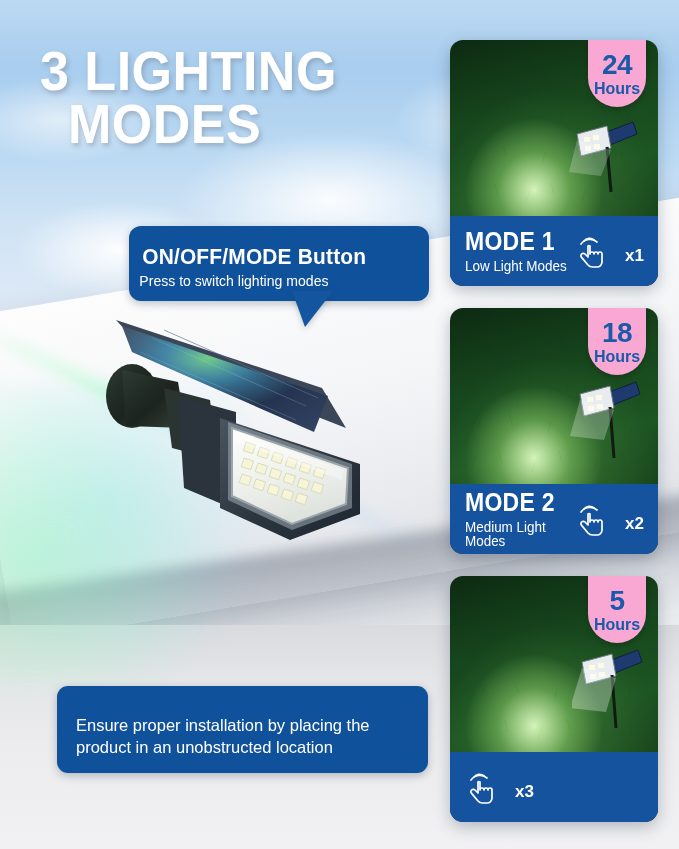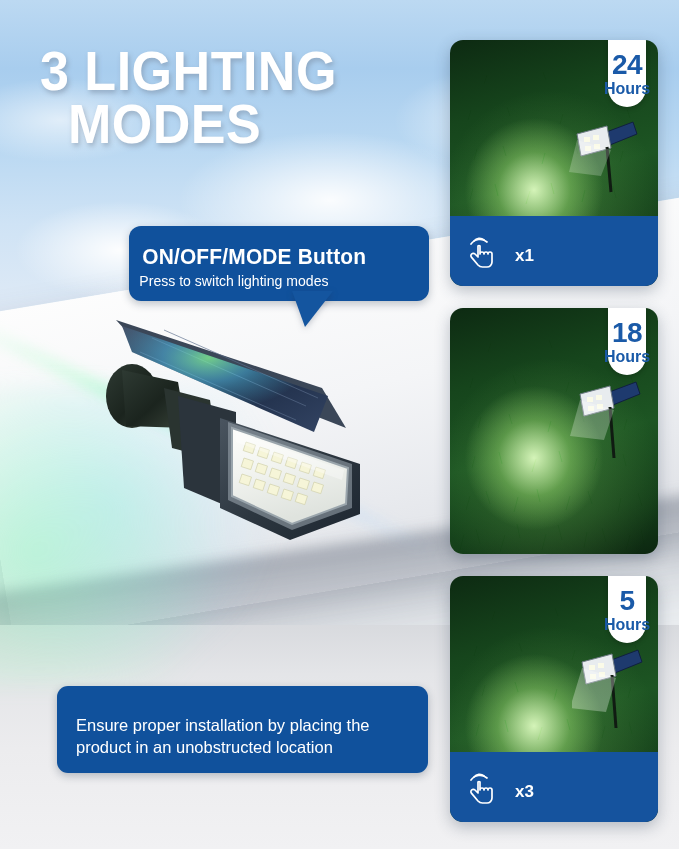--- a/index.html
+++ b/index.html
@@ -108,22 +108,22 @@
     display:flex;align-items:center;justify-content:space-between;
     padding:0 14px 0 15px;box-sizing:border-box;
   }
   .mf-texts{display:flex;flex-direction:column;justify-content:center;}
   .mf-title{font-size:25px;font-weight:bold;letter-spacing:.3px;line-height:1;transform:scaleX(.92);transform-origin:left center;}
   .mf-sub{font-size:14px;margin-top:5px;line-height:1;transform:scaleX(.96);transform-origin:left center;}
   .mf-tap{display:flex;align-items:flex-end;gap:18px;}
   .mf-count{font-size:17px;font-weight:bold;padding-bottom:3px;}
 
   .badge{
-    position:absolute;right:12px;top:0;width:38px;height:67px;
-    background:#ffffff;border-radius:0 0 29px 29px;
+    position:absolute;right:12px;top:0;width:58px;height:67px;
+    background:#f9a8d4;border-radius:0 0 29px 29px;
     display:flex;flex-direction:column;align-items:center;justify-content:center;
     box-shadow:0 2px 5px rgba(0,0,0,.22);
   }
   .badge-num{font-size:28px;font-weight:bold;color:#1a5aa8;line-height:1;letter-spacing:-.5px;}
   .badge-unit{font-size:16px;font-weight:bold;color:#1a5aa8;margin-top:2px;line-height:1;}
 
   .mini-lamp{position:absolute;}
   .mini-1{left:117px;top:70px;}
   .mini-2{left:120px;top:62px;}
   .mini-3{left:122px;top:62px;}
@@ -325,20 +325,24 @@
           </g>
         <path d="M40 37 L44 82" stroke="#101b12" stroke-width="3" fill="none"></path>
         <path d="M10 30 L2 62 L34 66 L44 40 Z" fill="#ffffff" opacity="0.22"></path>
       </svg>
     </div>
     <div class="badge">
       <div class="badge-num">24</div>
       <div class="badge-unit">Hours</div>
     </div>
     <div class="card-footer">
+      <div class="mf-texts">
+        <div class="mf-title">MODE 1</div>
+        <div class="mf-sub">Low Light Modes</div>
+      </div>
       <div class="mf-tap">
         <svg width="32" height="36" viewBox="0 0 32 36" fill="none" stroke="#ffffff" stroke-width="1.7" stroke-linecap="round" stroke-linejoin="round">
           <path d="M9 8 a7 7 0 0 1 10 -1"></path>
           <path d="M6 11 a11 11 0 0 1 16 -2"></path>
           <path d="M13 13 L13 24 L10 21 a2.4 2.4 0 0 0 -3.4 3.4 L13 32 a6 6 0 0 0 4.6 2 L22 34 a5 5 0 0 0 5 -5 L27 21 a2 2 0 0 0 -4 0 a2 2 0 0 0 -4 0 a2 2 0 0 0 -4 0 L15 13 a1.9 1.9 0 0 0 -2 0 Z"></path>
         </svg>
         <div class="mf-count">x1</div>
       </div>
     </div>
   </div>
@@ -395,20 +399,34 @@
             <rect x="27" y="34" width="6" height="5"></rect>
           </g>
         <path d="M40 37 L44 88" stroke="#101b12" stroke-width="3" fill="none"></path>
         <path d="M10 30 L0 66 L34 70 L44 40 Z" fill="#ffffff" opacity="0.26"></path>
       </svg>
     </div>
     <div class="badge">
       <div class="badge-num">18</div>
       <div class="badge-unit">Hours</div>
     </div>
+    <div class="card-footer">
+      <div class="mf-texts">
+        <div class="mf-title">MODE 2</div>
+        <div class="mf-sub">Medium Light Modes</div>
+      </div>
+      <div class="mf-tap">
+        <svg width="32" height="36" viewBox="0 0 32 36" fill="none" stroke="#ffffff" stroke-width="1.7" stroke-linecap="round" stroke-linejoin="round">
+          <path d="M9 8 a7 7 0 0 1 10 -1"></path>
+          <path d="M6 11 a11 11 0 0 1 16 -2"></path>
+          <path d="M13 13 L13 24 L10 21 a2.4 2.4 0 0 0 -3.4 3.4 L13 32 a6 6 0 0 0 4.6 2 L22 34 a5 5 0 0 0 5 -5 L27 21 a2 2 0 0 0 -4 0 a2 2 0 0 0 -4 0 a2 2 0 0 0 -4 0 L15 13 a1.9 1.9 0 0 0 -2 0 Z"></path>
+        </svg>
+        <div class="mf-count">x2</div>
+      </div>
+    </div>
   </div>
 
   <div class="card card-3">
     <div class="card-photo">
       <svg class="grass-tex" viewBox="0 0 208 246" preserveAspectRatio="none">
         <g stroke="#2a6b2c" stroke-width="0.8" opacity="0.5">
           <path d="M12 242 l4 -16"></path>
             <path d="M34 236 l-4 -15"></path>
             <path d="M56 244 l5 -17"></path>
           <path d="M78 230 l-3 -14"></path>

